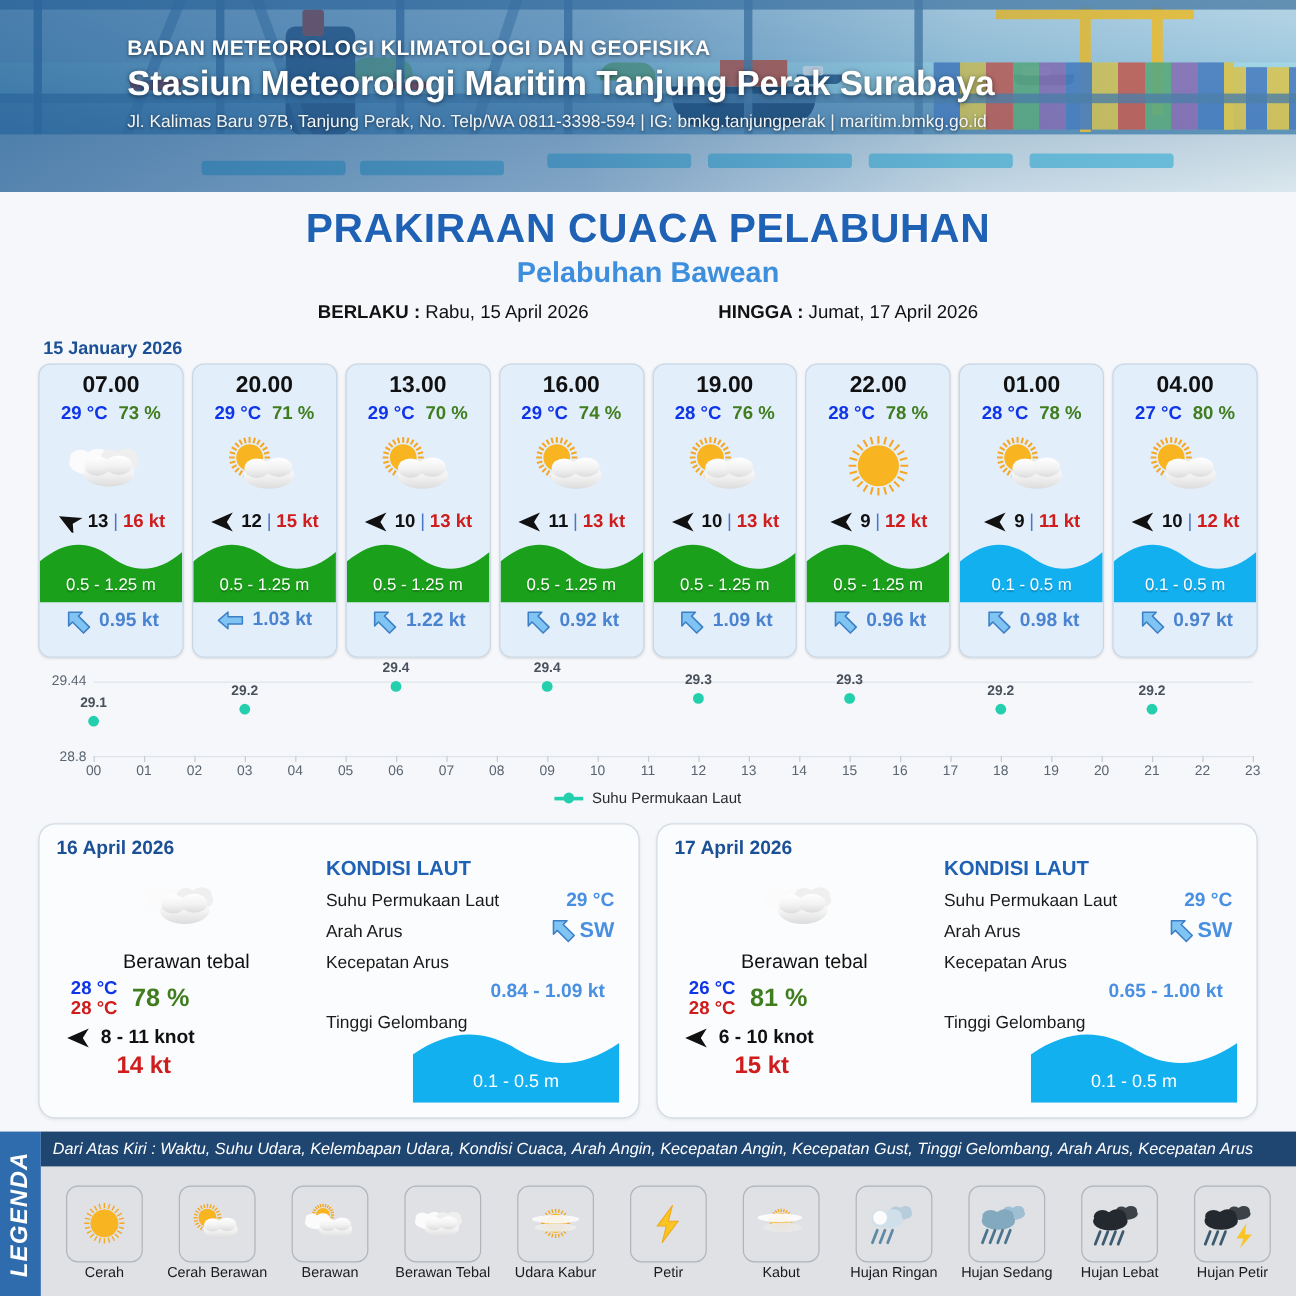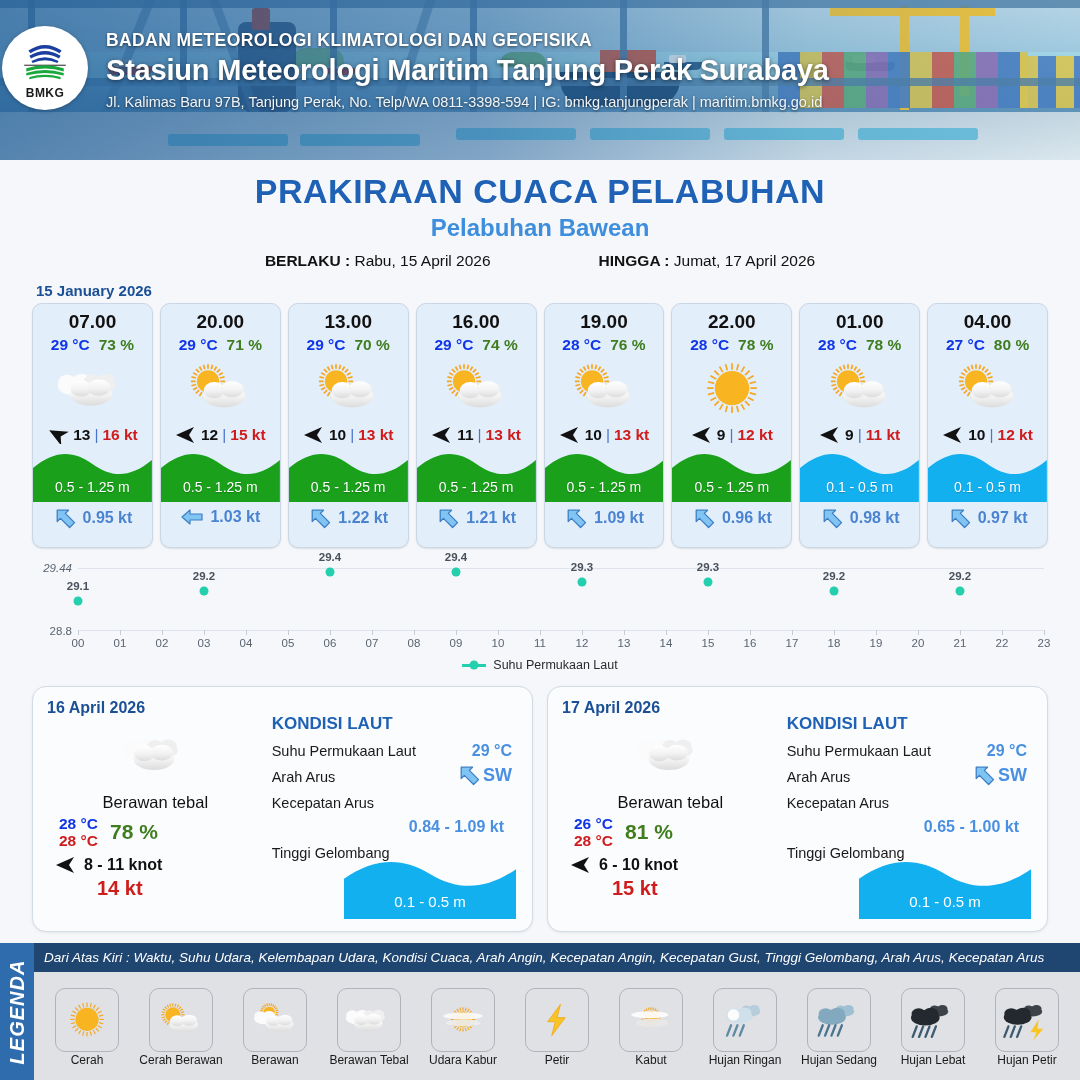--- a/index.html
+++ b/index.html
@@ -309,32 +309,20 @@
 
   <div class="container-box" style="left:168px; bottom:14px; width:120px; height:12px; background:#6ec3de; border-radius:3px;"></div>
   <div class="container-box" style="left:300px; bottom:14px; width:120px; height:12px; background:#6ec3de; border-radius:3px;"></div>
   <div class="container-box" style="left:456px; bottom:20px; width:120px; height:12px; background:#6ec3de; border-radius:3px;"></div>
   <div class="container-box" style="left:590px; bottom:20px; width:120px; height:12px; background:#6ec3de; border-radius:3px;"></div>
   <div class="container-box" style="left:724px; bottom:20px; width:120px; height:12px; background:#6ec3de; border-radius:3px;"></div>
   <div class="container-box" style="left:858px; bottom:20px; width:120px; height:12px; background:#6ec3de; border-radius:3px;"></div>
 
   <div class="hdr-overlay"></div>
 
-  <div class="hdr-logo">
-    <svg class="logo-mark" viewBox="0 0 100 92">
-      <path d="M18 26 Q50 4 82 26 L78 31 Q50 13 22 31 Z" fill="#1a3fa0"></path>
-      <path d="M20 36 Q50 18 80 36 L77 41 Q50 26 23 41 Z" fill="#1a3fa0"></path>
-      <path d="M24 46 Q50 32 76 46 L74 50 Q50 39 26 50 Z" fill="#1a3fa0"></path>
-      <rect x="10" y="53" width="80" height="2.5" fill="#555"></rect>
-      <path d="M14 60 Q50 48 86 60 L86 66 Q50 55 14 66 Z" fill="#1aa83c"></path>
-      <path d="M14 69 Q50 58 86 69 L86 74 Q50 64 14 74 Z" fill="#1aa83c"></path>
-      <path d="M20 77 Q50 68 80 77 L80 81 Q50 73 20 81 Z" fill="#1aa83c"></path>
-    </svg>
-    <div class="logo-text">BMKG</div>
-  </div>
 
   <div class="hdr-text">
     <div class="hdr-line1">BADAN METEOROLOGI KLIMATOLOGI DAN GEOFISIKA</div>
     <div class="hdr-line2">Stasiun Meteorologi Maritim Tanjung Perak Surabaya</div>
     <div class="hdr-line3">Jl. Kalimas Baru 97B, Tanjung Perak, No. Telp/WA 0811-3398-594 | IG: bmkg.tanjungperak | maritim.bmkg.go.id</div>
   </div>
 </div>
 
 <div class="title-wrap">
   <div class="title-main">PRAKIRAAN CUACA PELABUHAN</div>
@@ -614,21 +602,21 @@
     <path d="M0,20 C18,2 34,2 50,16 C66,30 82,30 100,12 L100,54 L0,54 Z" fill="#1aa01a"></path>
   </svg>
       <div class="c-wave-text">0.5 - 1.25 m</div>
     </div>
     <div class="c-cur">
       <svg width="24" height="22" viewBox="0 0 24 22">
     <g transform="rotate(45 12 11)">
       <path d="M1 11 L9 3 L9 7.5 L22 7.5 L22 14.5 L9 14.5 L9 19 Z" fill="#7fc4f2" stroke="#3d7fc4" stroke-width="1.3" stroke-linejoin="round"></path>
     </g>
         </svg>
-      <span>1.21 kt</span>
+      <span>0.92 kt</span>
     </div>
     </div>
     <div class="card">
     <div class="c-time">19.00</div>
     <div class="c-th">
       <span class="c-temp">28 °C</span>
       <span class="c-hum">76 %</span>
     </div>
     <div class="c-icon">
         <svg viewBox="0 0 100 70" width="86" height="60">
@@ -905,21 +893,21 @@
     </g>
         </svg>
       <span>0.97 kt</span>
     </div>
     </div>
   </div>
 
 <div class="chart-area">
   <div class="chart-plot" id="chart-plot">
       <div class="grid-line" style="top: 0%;">
-        <div class="y-tick" style="top: 0%; font-style: italic;">29.44</div>
+        <div class="y-tick" style="top: 0%;">29.44</div>
       </div>
       <div class="grid-line" style="top: 100%;">
         <div class="y-tick" style="top: 100%;">28.8</div>
       </div>
       <div class="pt" style="left: 0%; top: 53.125%;">
         <span class="pt-lbl">29.1</span>
                  <span class="pt-dot"></span>
       </div>
       <div class="pt" style="left: 13.0435%; top: 37.5%;">
         <span class="pt-lbl">29.2</span>

